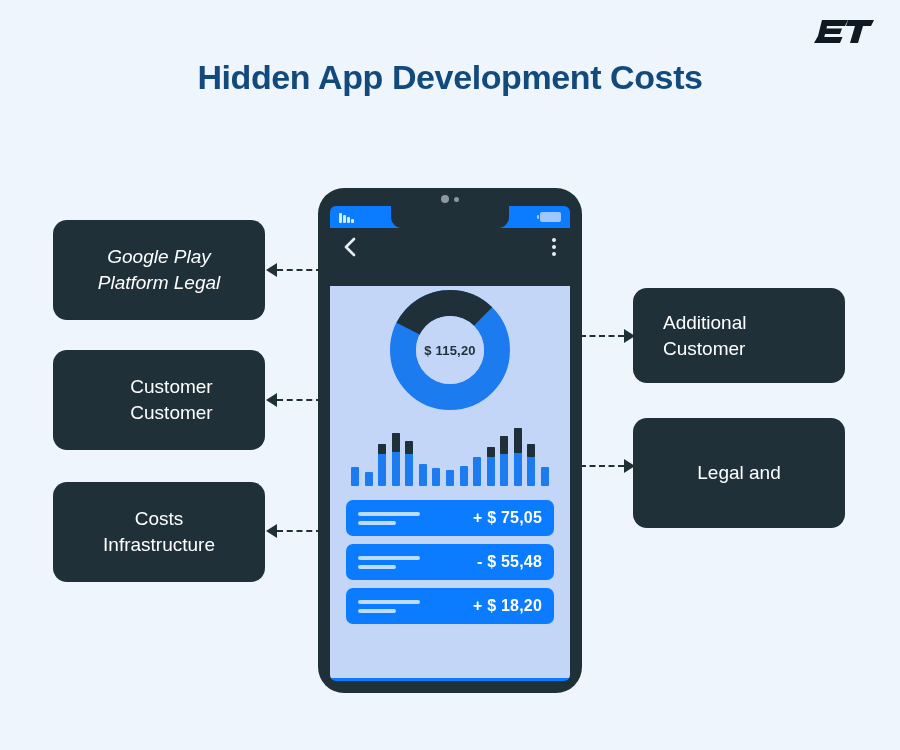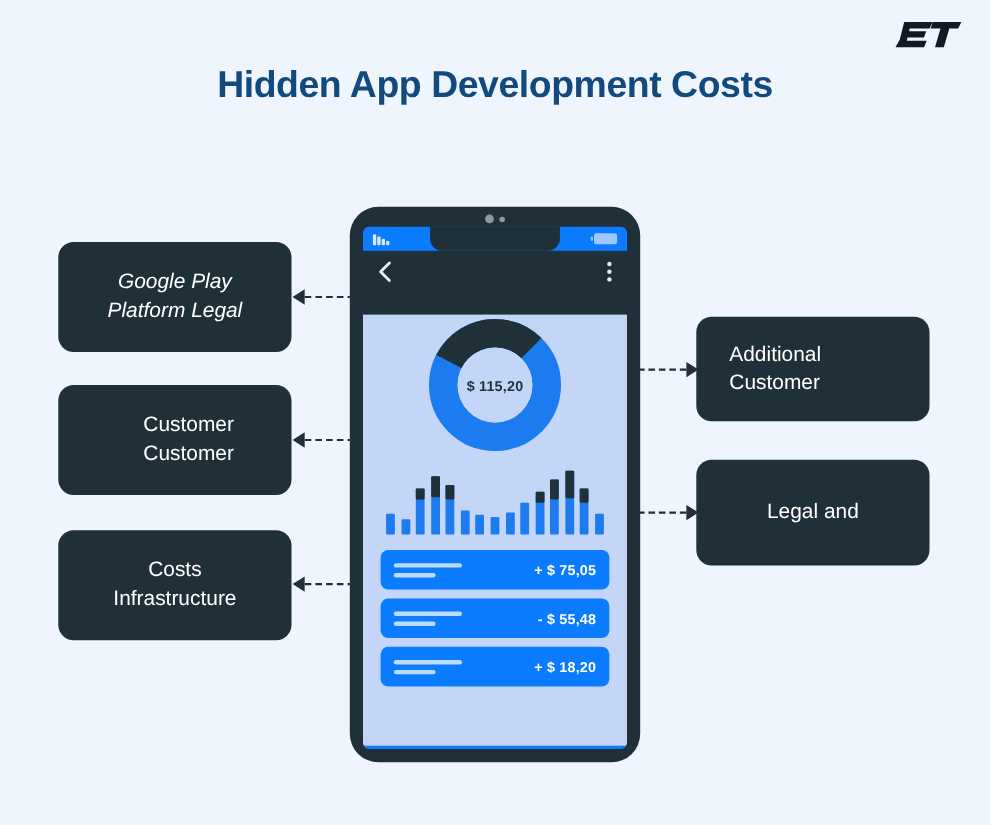--- a/index.html
+++ b/index.html
@@ -51,21 +51,21 @@
     line-height: 1.35;
     padding: 0 14px;
     box-sizing: border-box;
   }
   .label-card span { display: block; }
 
   #card-google-play   { left: 53px;  top: 220px; width: 212px; height: 100px; font-style: italic; }
   #card-customer      { left: 53px;  top: 350px; width: 212px; height: 100px; padding-left: 39px; }
   #card-infrastructure{ left: 53px;  top: 482px; width: 212px; height: 100px; }
   #card-marketing     { left: 633px; top: 288px; width: 212px; height: 95px;  text-align: left; justify-content: flex-start; padding-left: 30px;}
-  #card-legal         { left: 633px; top: 418px; width: 212px; height: 96px; }
+  #card-legal         { left: 633px; top: 418px; width: 212px; height: 110px; }
 
   
   .connector {
     position: absolute;
     height: 12px;
     display: flex;
     align-items: center;
   }
   .conn-line {
     flex: 1;
@@ -233,21 +233,21 @@
     display: flex;
     align-items: center;
     justify-content: space-between;
     padding: 0 12px;
     box-sizing: border-box;
   }
   .txn-placeholder { display: flex; flex-direction: column; gap: 5px; }
   .txn-placeholder i { display: block; height: 4px; border-radius: 2px; background: #bcdcff; }
   .txn-placeholder i:nth-child(1) { width: 62px; }
   .txn-placeholder i:nth-child(2) { width: 38px; }
-  .txn-amount { color: #ffffff; font-size: 13px; font-weight: bold; letter-spacing: 0.2px; }
+  .txn-amount { color: #ffffff; font-size: 16px; font-weight: bold; letter-spacing: 0.2px; }
 
   
   #screen-bottom-bar {
     height: 24px;
     background: #0b7bff;
   }
 </style>
 </head>
 <body>
 

